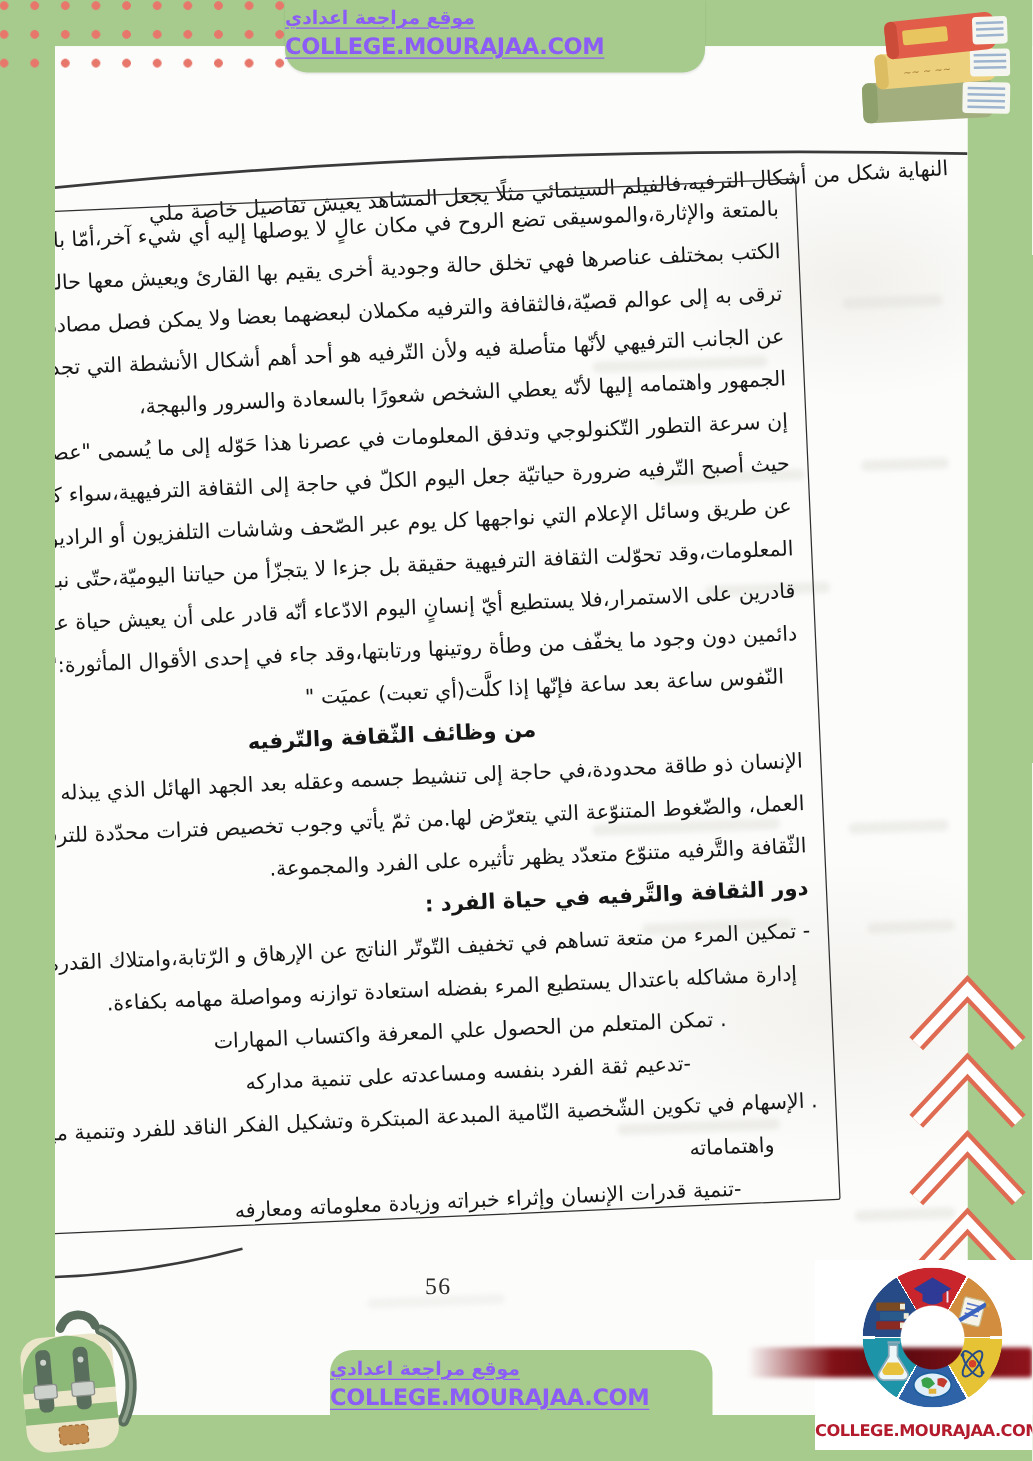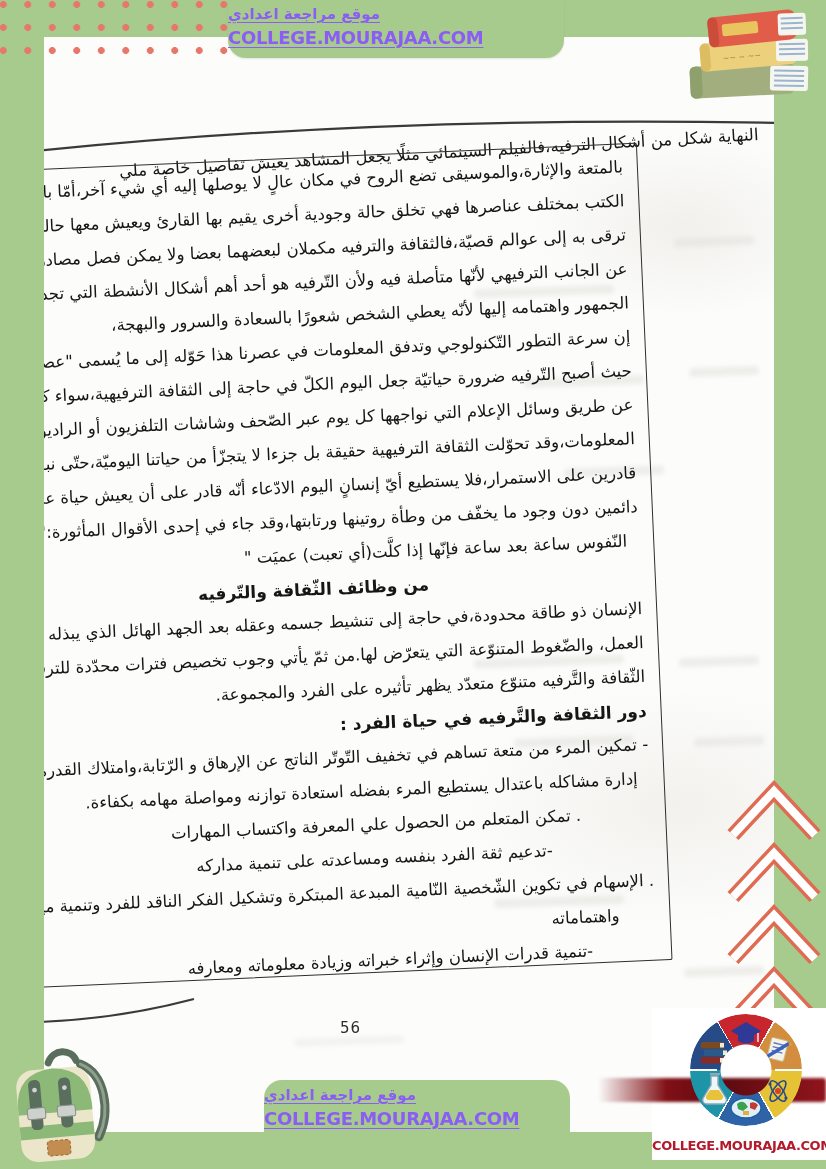--- a/index.html
+++ b/index.html
@@ -41,21 +41,21 @@
     border:1.6px solid #2e2e2e;border-radius:2px;transform:rotate(-2.5deg);
     padding:6px 14px 0 0;box-sizing:border-box;direction:rtl;z-index:3;}
   .ln{display:block;white-space:nowrap;line-height:34px;font-size:16.5px;color:#161616;text-align:right;}
   .hd{font-weight:bold;font-size:17px;}
   .ctr{text-align:center;}
   .ind-s{padding-right:36px;}
   .ind-m{padding-right:64px;}
   .ind-1{padding-right:12px;}
   .ind-2{padding-right:70px;}
   .ind-3{padding-right:100px;}
-  .pageno{position:absolute;left:296px;top:982px;font-size:15px;color:#2b2b2b;letter-spacing:1px;z-index:3;}
+  .pageno{position:absolute;left:296px;top:982px;font-size:19px;color:#2b2b2b;letter-spacing:1px;z-index:3;font-family:Liberation Serif, serif;}
   .gm{position:absolute;background:#e2e1dc;border-radius:4px;filter:blur(2px);opacity:.55;
     transform:rotate(-2deg);z-index:1;}
 
   
   .books{position:absolute;left:686px;top:6px;z-index:4;}
   .chevrons{position:absolute;left:724px;top:778px;z-index:5;}
   .backpack{position:absolute;left:0px;top:1044px;z-index:4;}
   .logo-backdrop{position:absolute;left:652px;top:1008px;width:174px;height:152px;background:#fff;z-index:5;}
   .streak{position:absolute;left:598px;top:1078px;width:228px;height:24px;z-index:6;border-radius:3px;
     background:linear-gradient(90deg,rgba(122,16,20,0) 0%,#801016 30%,#5e0a10 55%,#90141c 100%);

